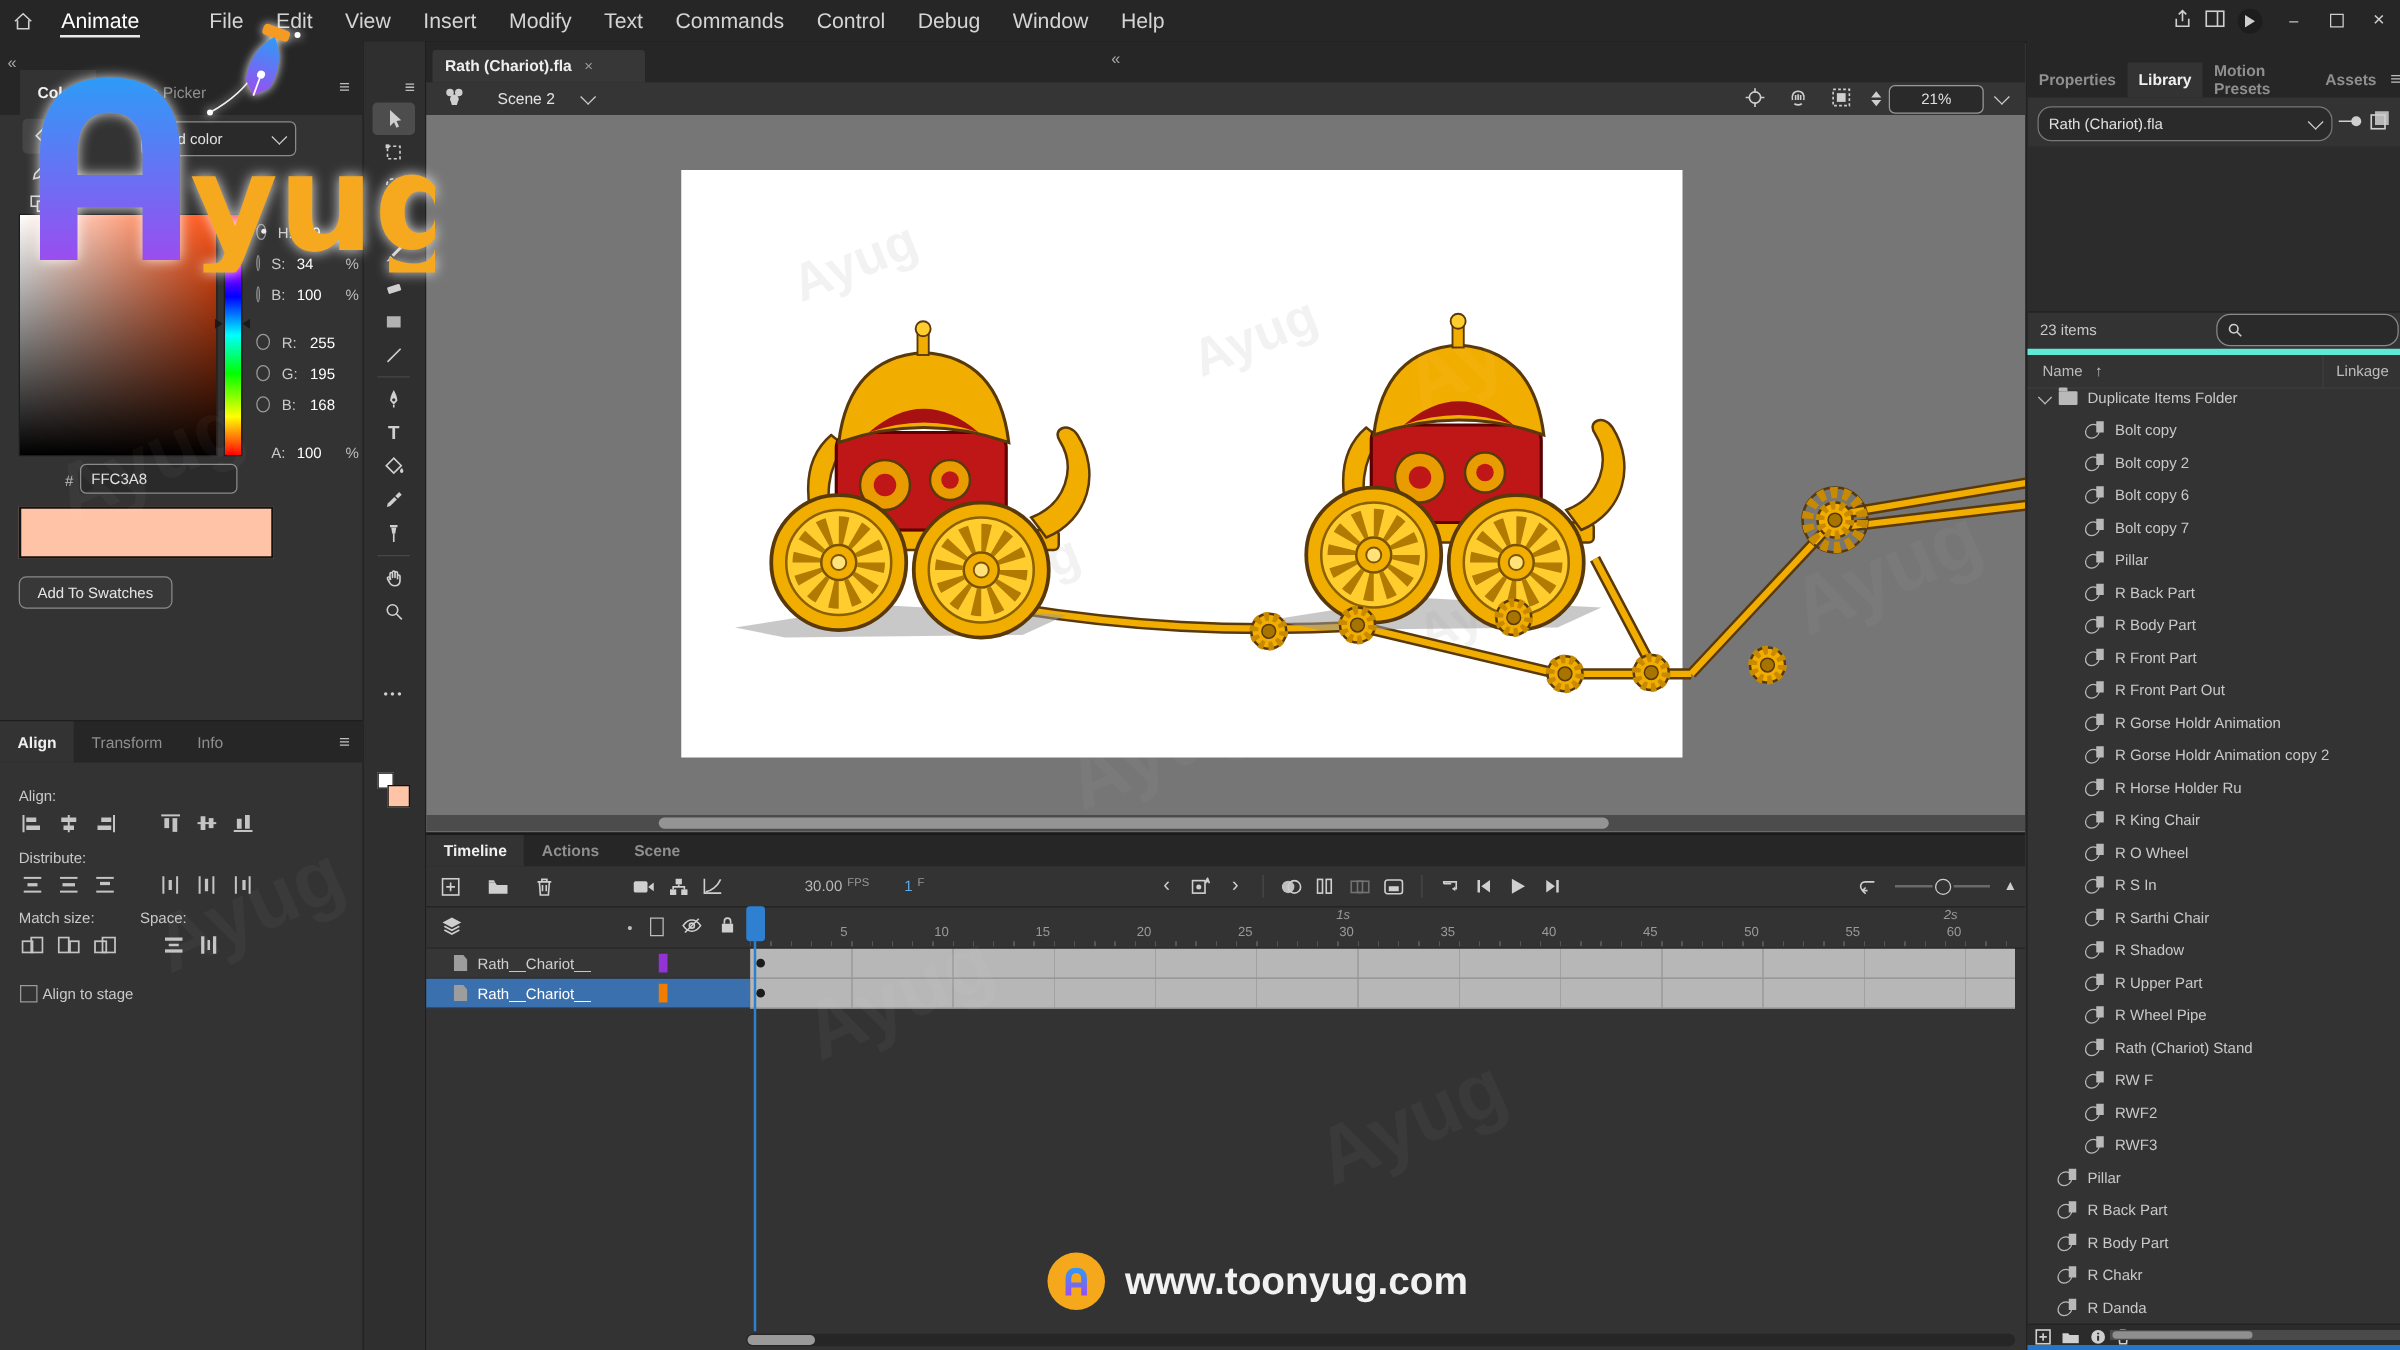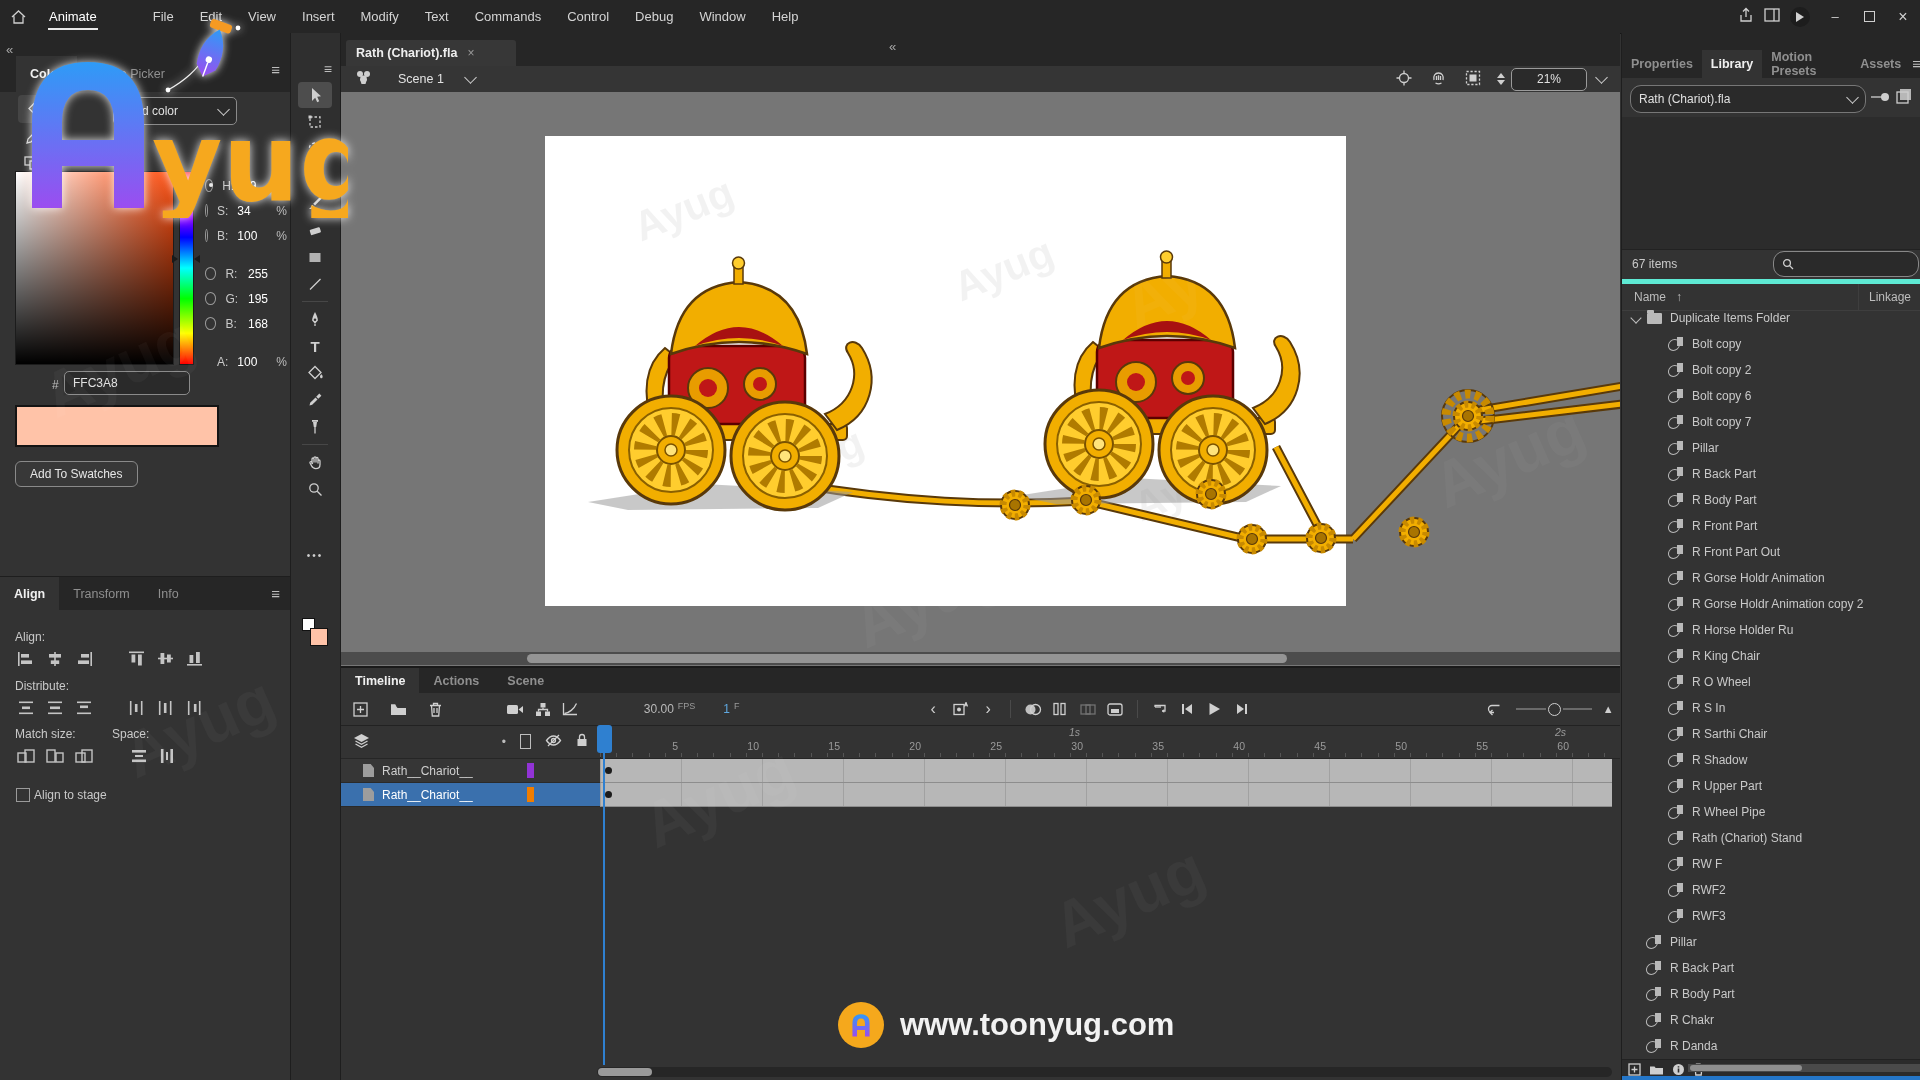--- a/index.html
+++ b/index.html
@@ -3,21 +3,21 @@
 <meta charset="utf-8">
 <style>
   html,body{margin:0;padding:0;background:#0d0d0d;font-family:"Liberation Sans",sans-serif;}
   #app{position:relative;width:1920px;height:1080px;background:#333;overflow:hidden;color:#c9c9c9;font-size:12px;-webkit-user-select:none;}
   .r{position:absolute;}
   .bar{background:#262626;}
   .flex{display:flex;align-items:center;}
   .ic{stroke:#cfcfcf;fill:none;stroke-width:1.3;}
   .icf{fill:#cfcfcf;stroke:none;}
   
-  .menu-item{padding:0 13px;height:33px;display:flex;align-items:center;color:#d4d4d4;font-size:13px;cursor:default;}
+  .menu-item{padding:0 13px;height:33px;display:flex;align-items:center;color:#d4d4d4;font-size:17px;cursor:default;}
   .app-menu{position:relative;color:#fff;}
   .app-menu:after{content:"";position:absolute;left:12px;right:12px;bottom:3px;height:2px;background:#e9e9e9;}
   
   .ptab{padding:0 14px;height:100%;display:flex;align-items:center;color:#8f8f8f;font-size:12.5px;}
   .ptab.active{background:#333;color:#f0f0f0;font-weight:bold;}
   
   .rad{width:13px;height:13px;border:1.5px solid #9a9a9a;border-radius:50%;display:inline-block;position:relative;box-sizing:border-box;}
   .rad.sel:after{content:"";position:absolute;left:2.5px;top:2.5px;width:4px;height:4px;border-radius:50%;background:#e8e8e8;}
   .crow{position:relative;height:25px;display:flex;align-items:center;gap:9px;}
   .crow.gap{margin-top:13px;}
@@ -463,21 +463,21 @@
     <span class="r" style="left:548px;top:6px;color:#a8a8a8;font-size:13px;">«</span>
   </div>
 
   <div class="r flex" style="left:341px;top:66px;width:1279px;height:26px;background:#353535;border-bottom:1px solid #262626;">
     <span style="margin-left:14px;"><svg width="17" height="15" viewBox="0 0 17 15">
           <circle cx="5" cy="4" r="3" class="icf"></circle>
           <circle cx="12" cy="4" r="3" class="icf"></circle>
           <circle cx="8.5" cy="9" r="3.4" class="icf"></circle>
           <path d="M5 9 h7 l-1.5 5 h-4 z" class="icf"></path>
         </svg></span>
-    <span style="margin-left:26px;color:#e2e2e2;font-size:12.5px;">Scene 1</span>
+    <span style="margin-left:26px;color:#e2e2e2;font-size:12.5px;">Scene 2</span>
     <span class="chev" style="margin-left:22px;margin-top:-4px;"></span>
     <div style="flex:1;"></div>
     <span style="margin-right:18px;"><svg width="16" height="16" viewBox="0 0 16 16">
           <circle cx="8" cy="8" r="4.5" class="ic"></circle>
           <path d="M8 0.5 V4 M8 12 V15.5 M0.5 8 H4 M12 8 H15.5" class="ic"></path>
         </svg></span>
     <span style="margin-right:18px;"><svg width="17" height="16" viewBox="0 0 17 16">
           <path d="M4 10 C3 6 5 3 8.5 3 C12 3 14 6 13 10 M5.5 13 a6 6 0 0 0 6 0" class="ic"></path>
           <path d="M6.5 6 v4 M8.5 5.3 v4.7 M10.5 6 v4" class="ic"></path>
         </svg></span>
@@ -788,21 +788,21 @@
           <circle cx="15" cy="6" r="4" class="icf"></circle>
         </svg></span>
     <span class="r" style="left:274px;top:55px;"><svg width="16" height="16" viewBox="0 0 16 16">
           <rect x="4" y="1" width="11" height="11" class="icf" opacity=".85"></rect>
           <rect x="1" y="4" width="11" height="11" class="ic"></rect>
         </svg></span>
 
     <div class="r" style="left:0;top:84px;width:299px;height:132px;background:#2c2c2c;border-bottom:1px solid #222;"></div>
 
     <div class="r flex" style="left:0;top:216px;width:299px;height:30px;">
-      <span style="margin-left:10px;color:#c9c9c9;">67 items</span>
+      <span style="margin-left:10px;color:#c9c9c9;">23 items</span>
       <div style="flex:1;"></div>
       <div class="flex field" style="width:128px;height:20px;border-radius:11px;border-color:#888;margin-right:2px;gap:6px;">
         <svg width="12" height="12" viewBox="0 0 12 12">
             <circle cx="5" cy="5" r="3.4" class="ic"></circle>
             <path d="M7.6 7.6 L11 11" class="ic"></path>
           </svg>
         <input style="background: none; border: none; outline: none; width: 86px; color: rgb(221, 221, 221); font-size: 12px;">
       </div>
     </div>
 

